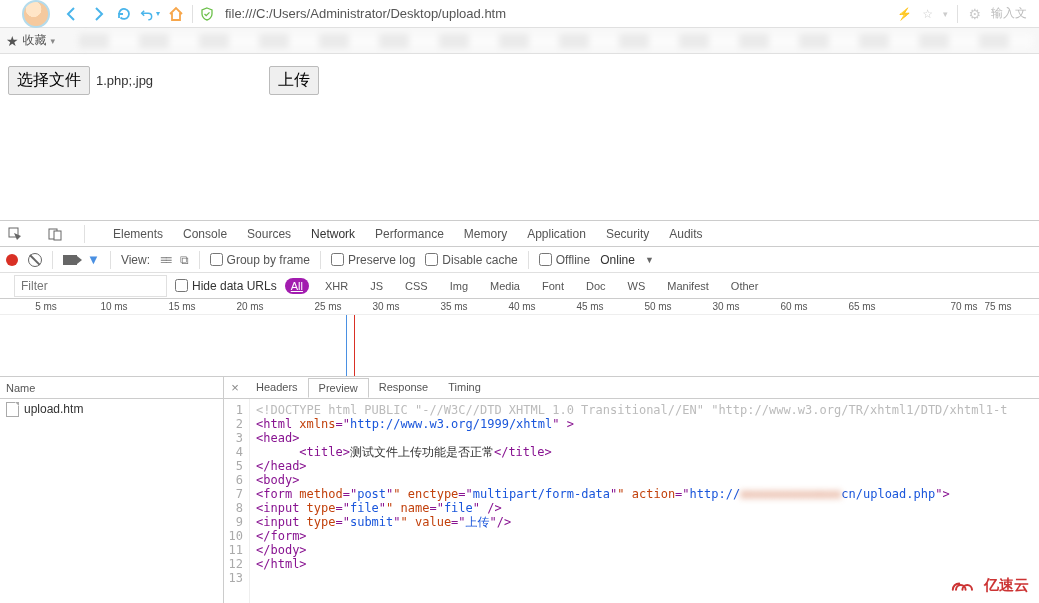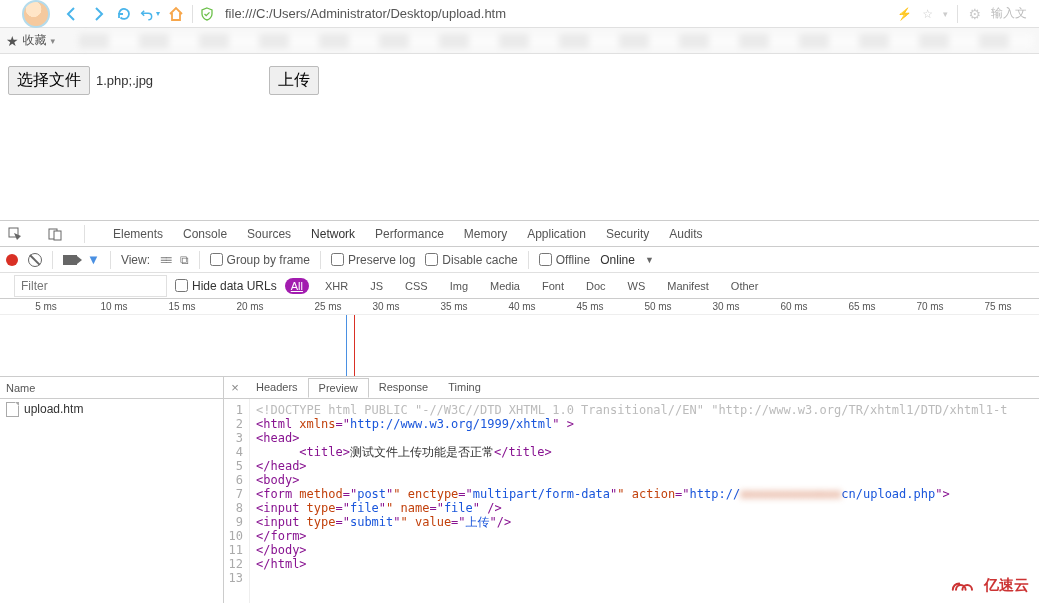--- a/index.html
+++ b/index.html
@@ -243,21 +243,21 @@
         <span class="tick" style="left: 250px;">20 ms</span>
         <span class="tick" style="left: 328px;">25 ms</span>
         <span class="tick" style="left: 386px;">30 ms</span>
         <span class="tick" style="left: 454px;">35 ms</span>
         <span class="tick" style="left: 522px;">40 ms</span>
         <span class="tick" style="left: 590px;">45 ms</span>
         <span class="tick" style="left: 658px;">50 ms</span>
         <span class="tick" style="left: 726px;">30 ms</span>
         <span class="tick" style="left: 794px;">60 ms</span>
         <span class="tick" style="left: 862px;">65 ms</span>
-        <span class="tick" style="left: 930px;">70 ms</span>
+        <span class="tick" style="left: 964px;">70 ms</span>
         <span class="tick" style="left: 998px;">75 ms</span>
       </div>
     <div class="waterfall">
       <div class="wf-line blue" style="left:346px;"></div>
       <div class="wf-line red" style="left:354px;"></div>
     </div>
   </div>
 
   <div class="bottom-panel">
     <div class="name-col">

